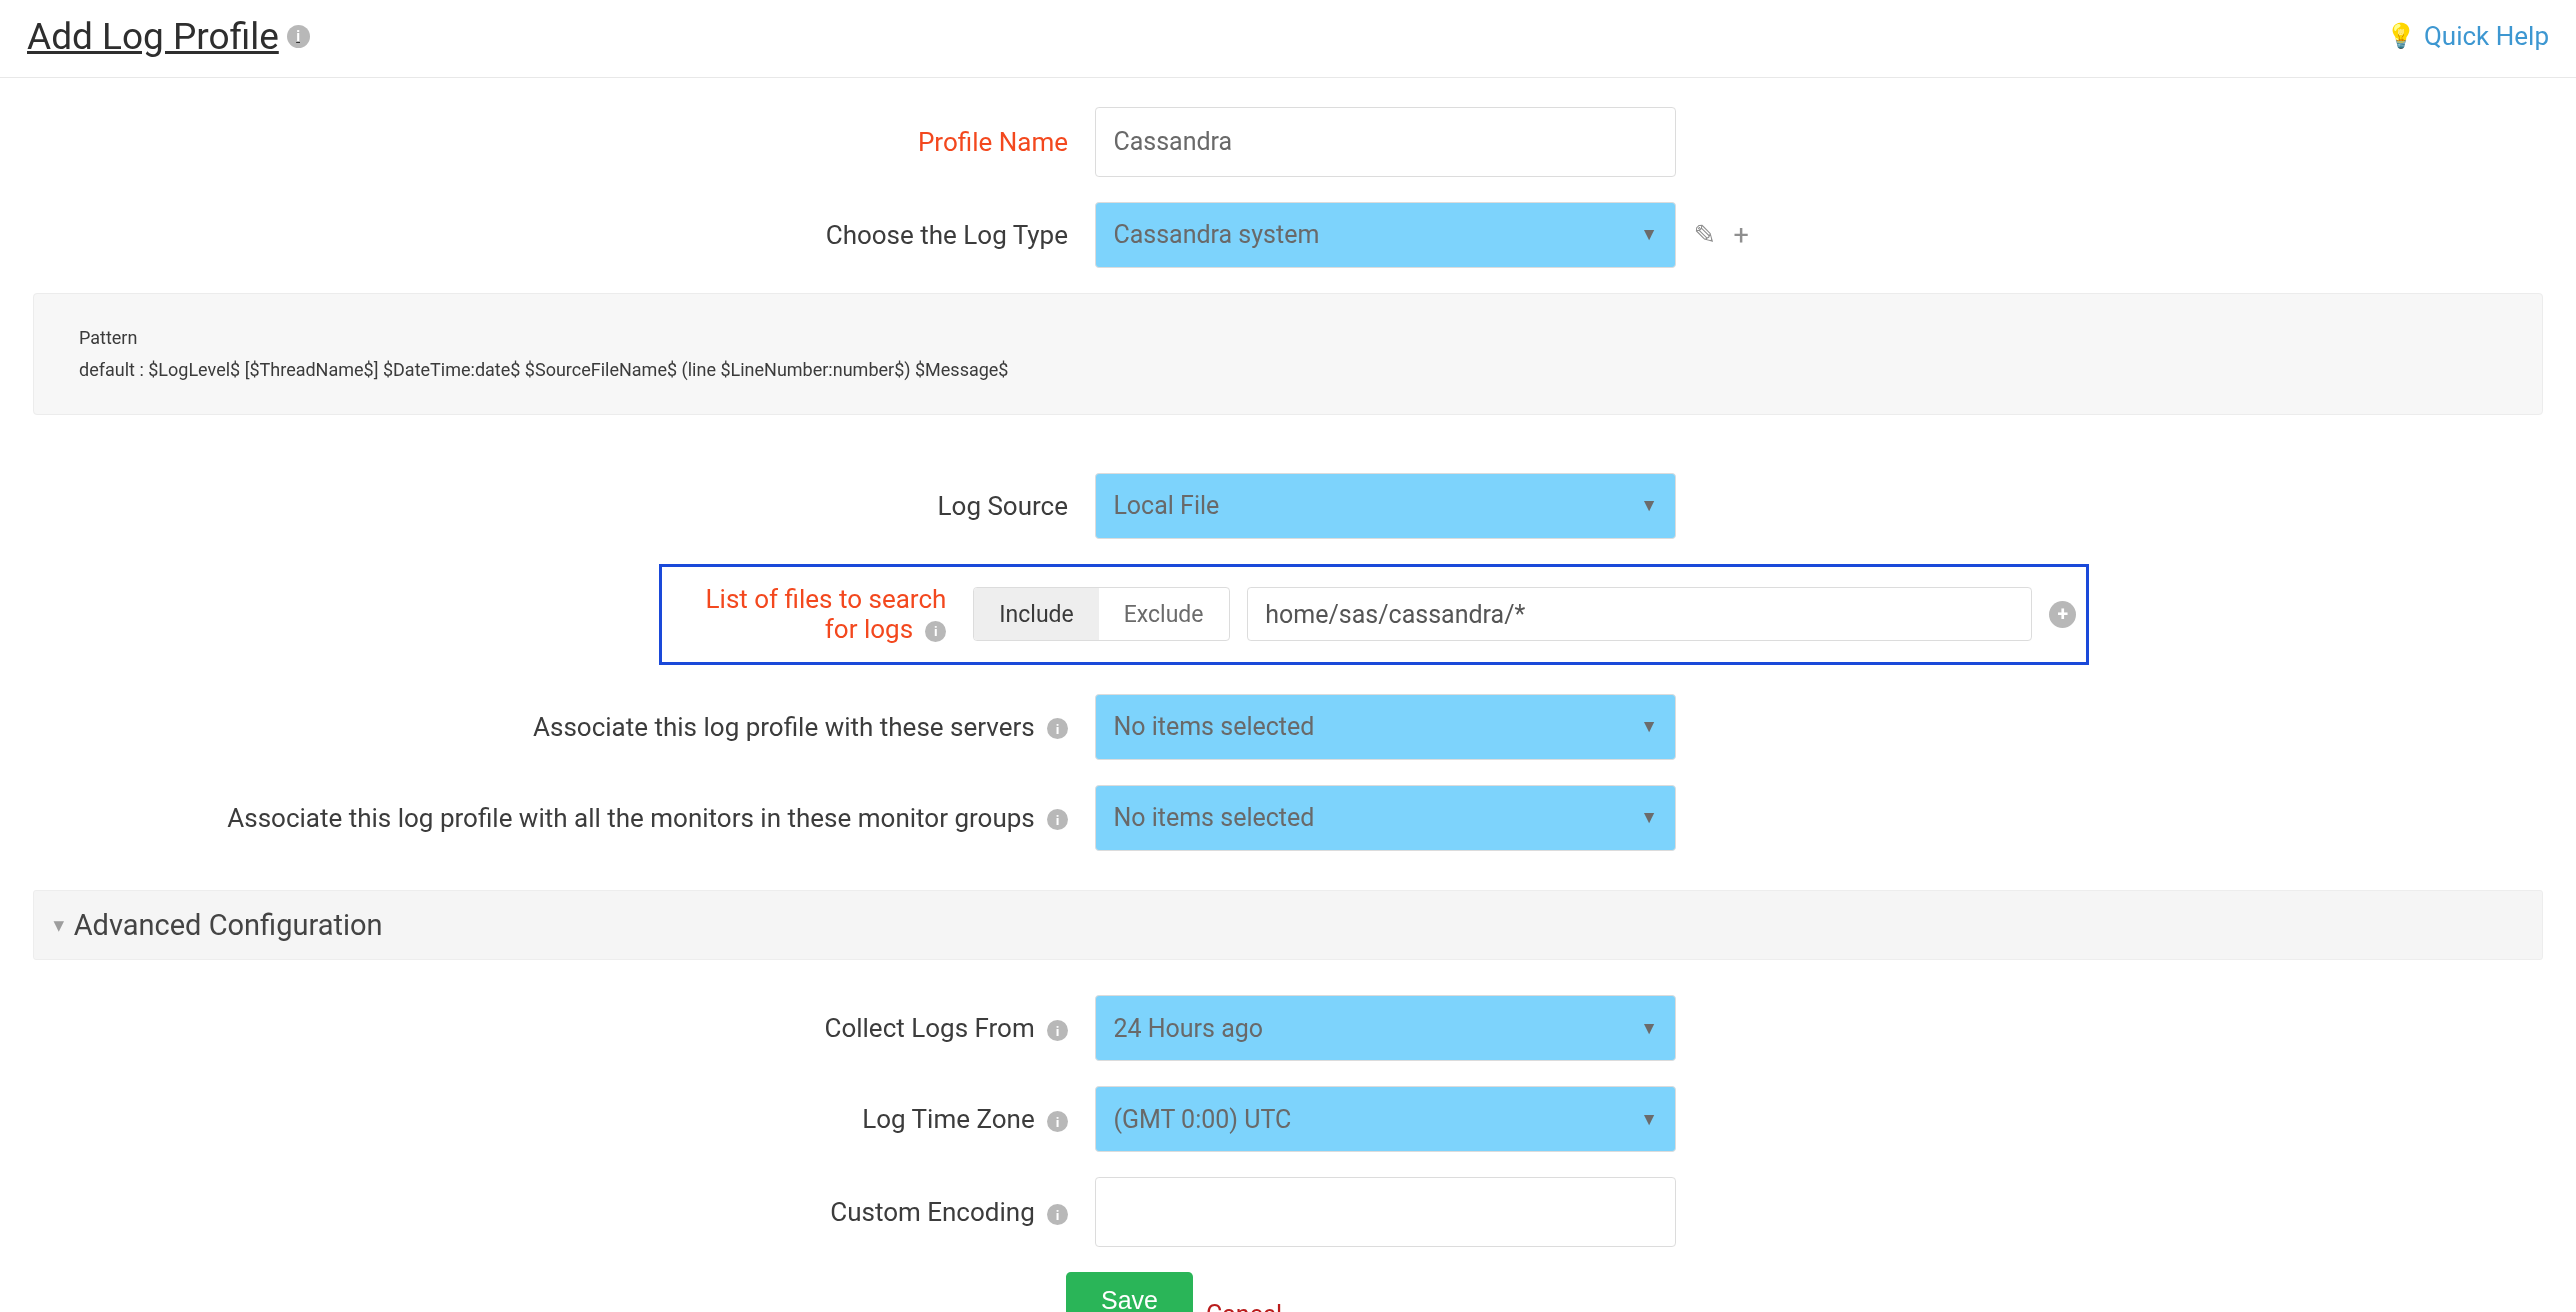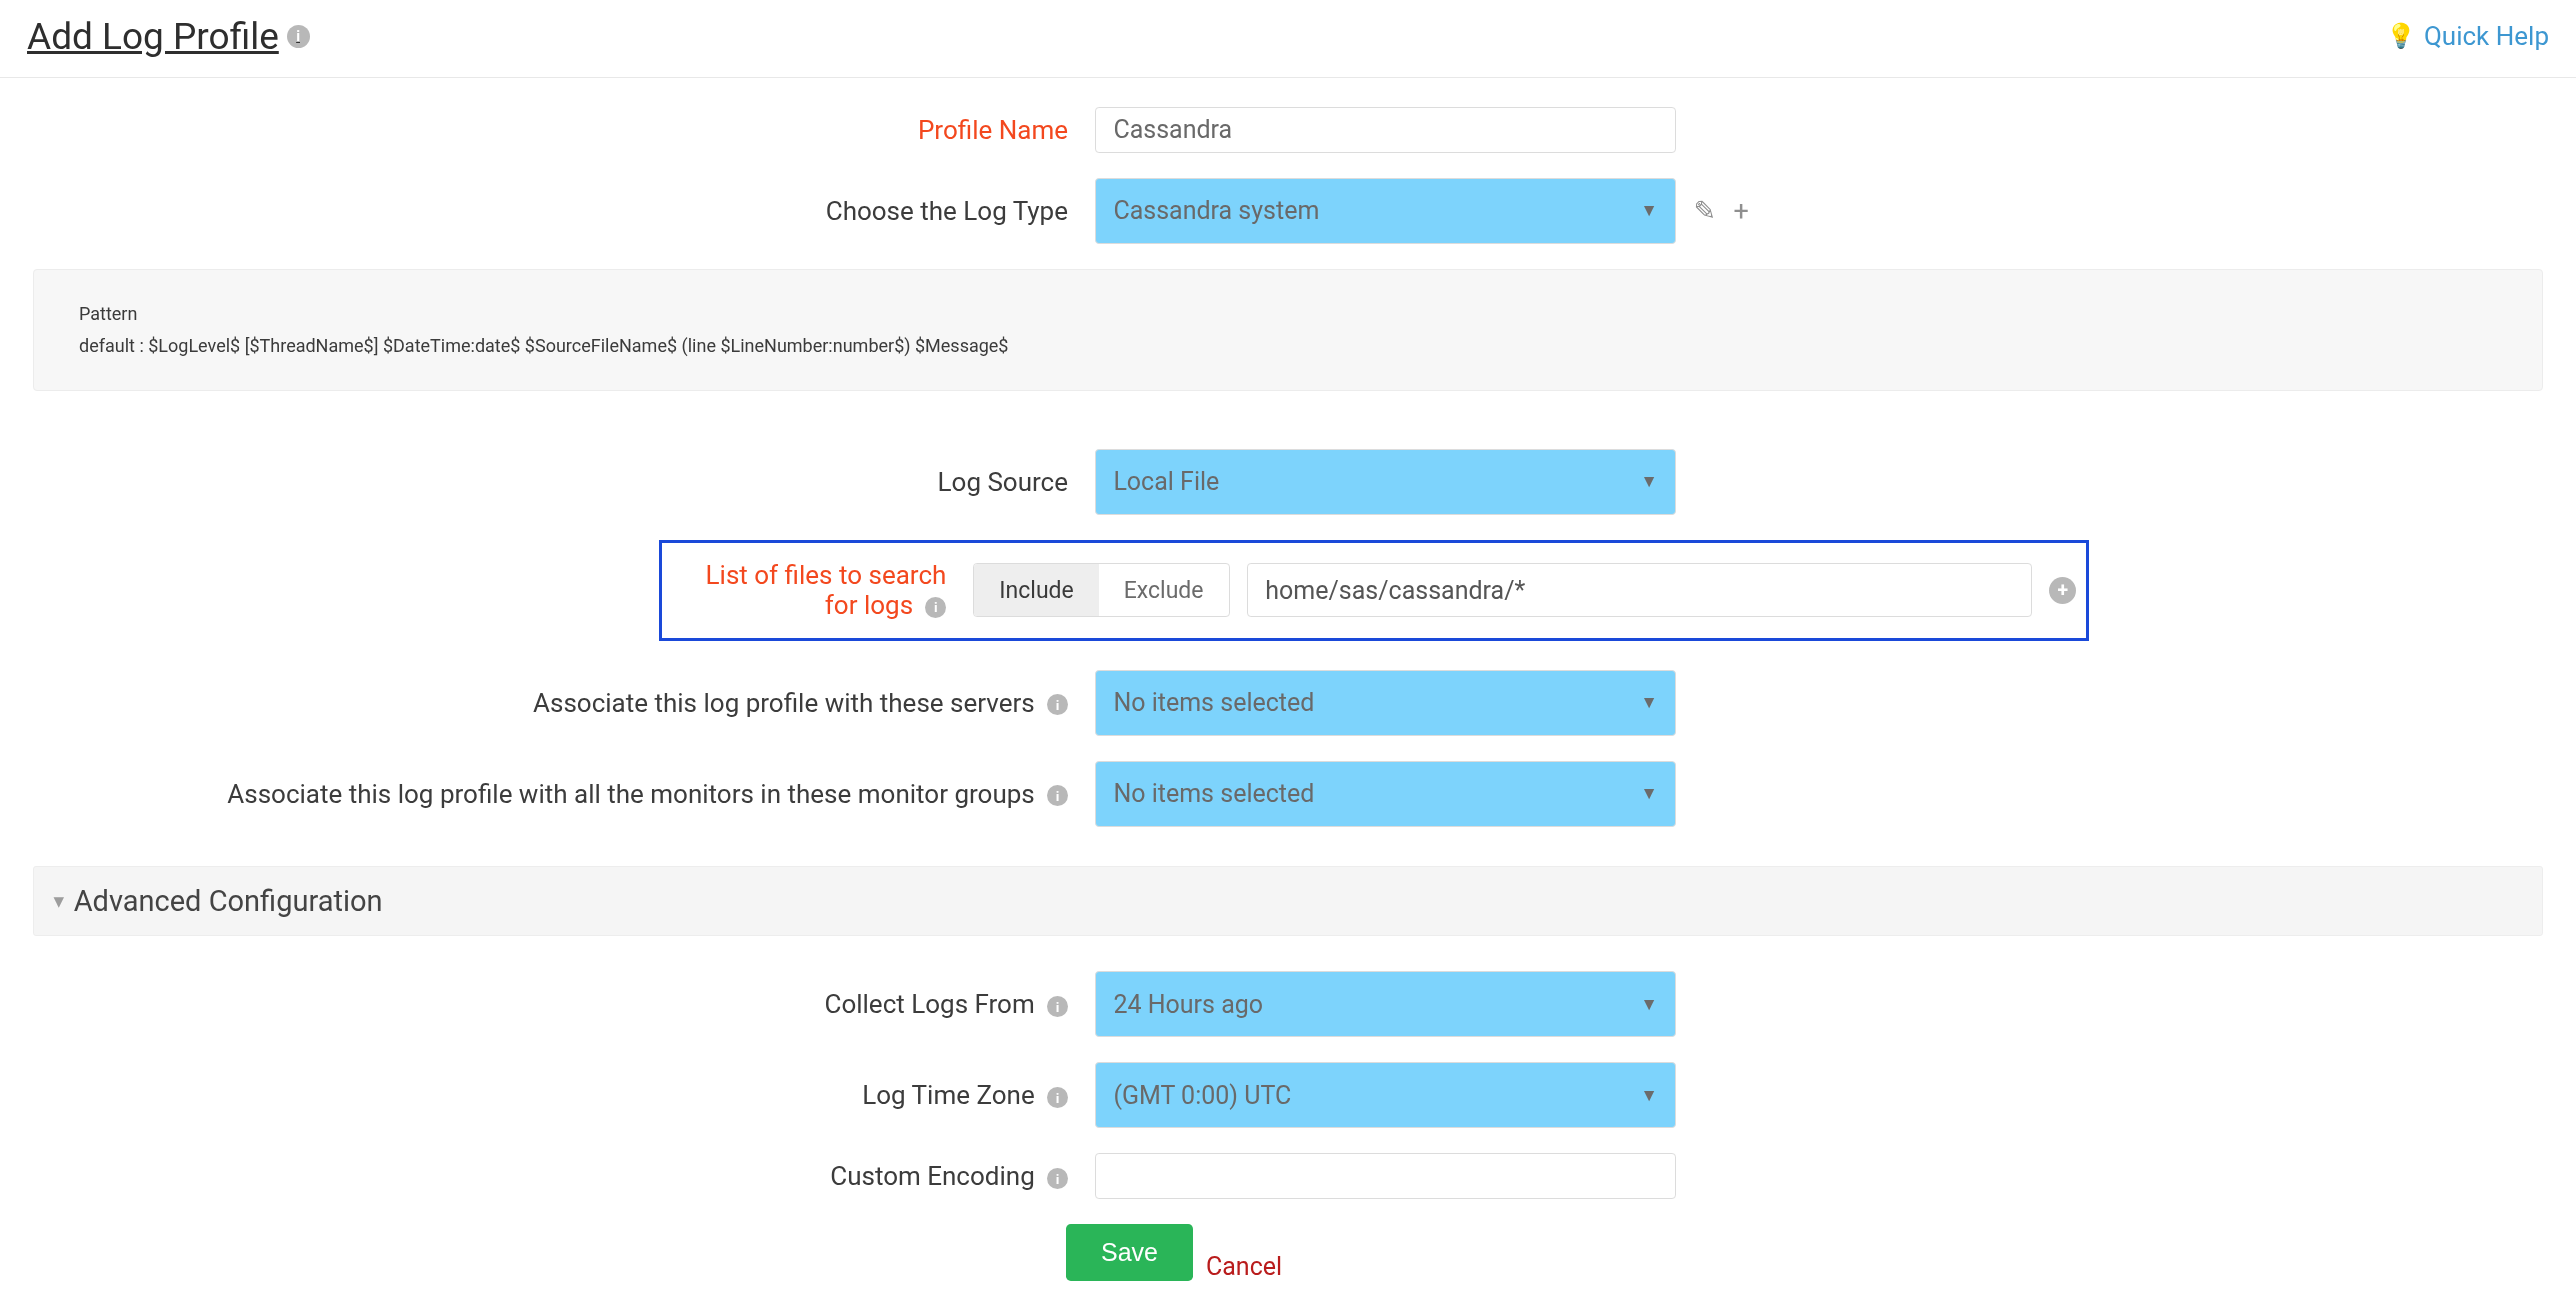--- a/index.html
+++ b/index.html
@@ -77,21 +77,21 @@
     margin-left: 5.8px;
     vertical-align: middle;
   }
   .form-control-area {
     display: flex;
     align-items: center;
     gap: 17.4px;
   }
   .text-input {
     width: 581px;
-    height: 46px;
+    height: 70px;
     border: 1.9px solid #dcdcdc;
     border-radius: 3.9px;
     padding: 0 17.4px;
     font-size: 25px;
     color: #696969;
     font-family: inherit;
   }
   .select-box {
     width: 581px;
     height: 66px;

